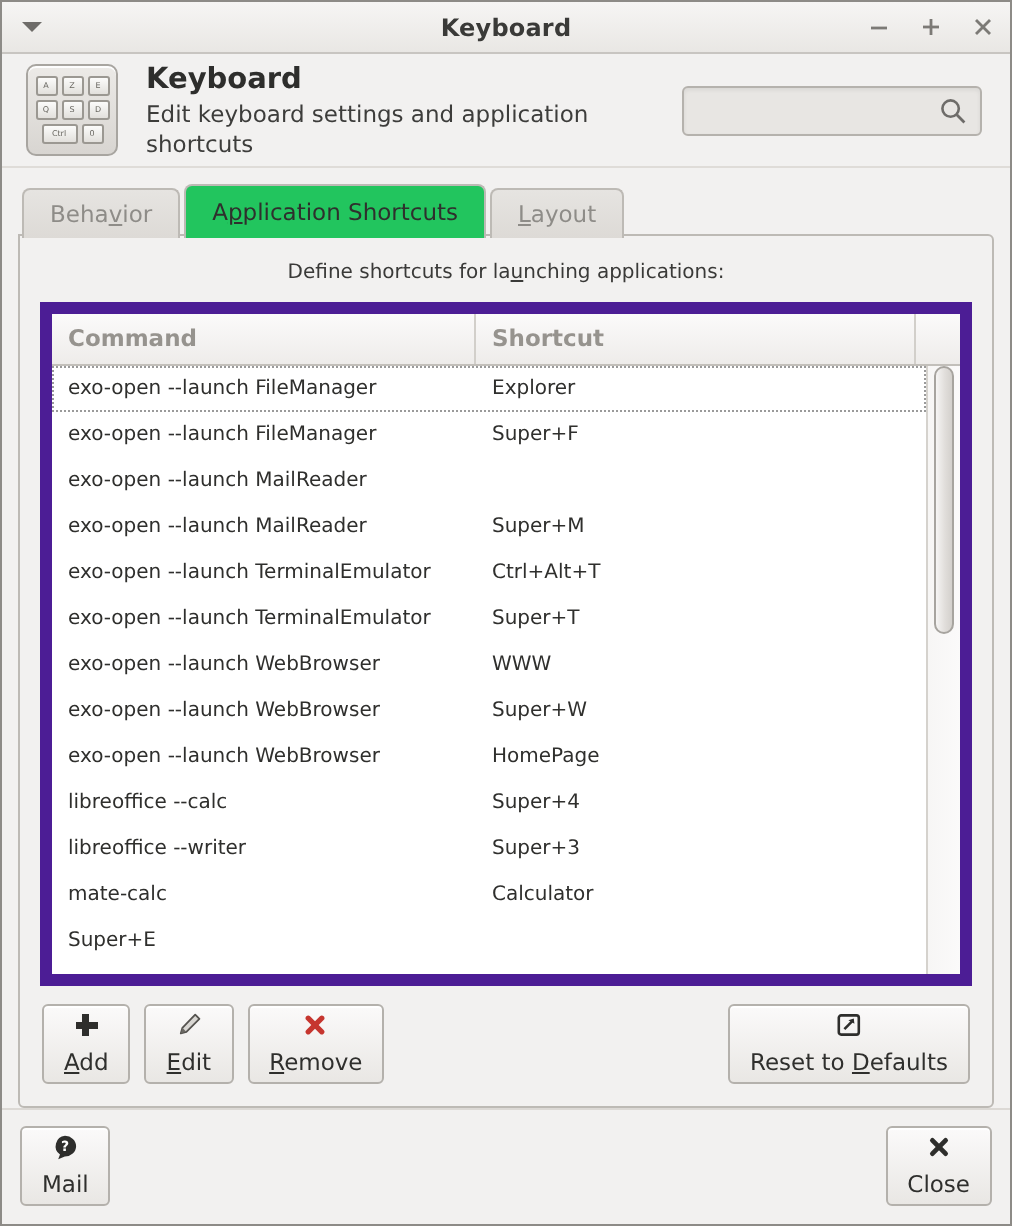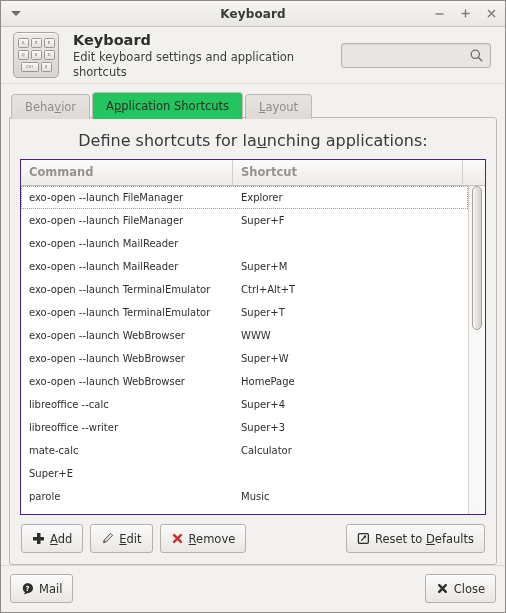--- a/index.html
+++ b/index.html
@@ -219,30 +219,30 @@
     border-radius: 0 3px 3px 3px;
     margin-top: -1px;
     padding: 10px 10px 9px 10px;
     display: flex;
     flex-direction: column;
     min-height: 0;
     box-sizing: border-box;
   }
   .panel-label {
     text-align: center;
-    font-size: 16px;
+    font-size: 10px;
     color: #3a3a38;
     margin: 3px 0 9px 0;
   }
   .panel-label u { text-decoration: underline; }
 
   
   .tree-frame {
     flex: 1 1 auto;
-    border: 1px solid #4c1d95;
+    border: 6px solid #4c1d95;
     background: #ffffff;
     display: flex;
     flex-direction: column;
     min-height: 0;
     overflow: hidden;
   }
   .tree-head {
     display: flex;
     flex: 0 0 25px;
     height: 25px;
@@ -319,32 +319,33 @@
     align-items: center;
     padding: 9px 1px 2px 1px;
   }
   .spacer { flex: 1 1 auto; }
 
   .btn {
     display: inline-flex;
     align-items: center;
     justify-content: center;
     gap: 5px;
-    height: 29px;
+    height: 40px;
     padding: 0 10px;
     font-family: inherit;
     font-size: 11.5px;
     color: #2f2f2d;
     background: linear-gradient(to bottom, #fbfafa 0%, #e9e7e4 100%);
     border: 1px solid #b4b1ac;
     border-radius: 3px;
     box-shadow: inset 0 1px 0 #ffffff;
     box-sizing: border-box;
     white-space: nowrap;
     cursor: default;
+    flex-direction: column;
   }
   .btn + .btn { margin-left: 7px; }
   .btn u { text-decoration: underline; }
   .btn-ico {
     width: 13px; height: 13px;
     display: inline-flex;
     align-items: center;
     justify-content: center;
     flex: 0 0 auto;
   }

